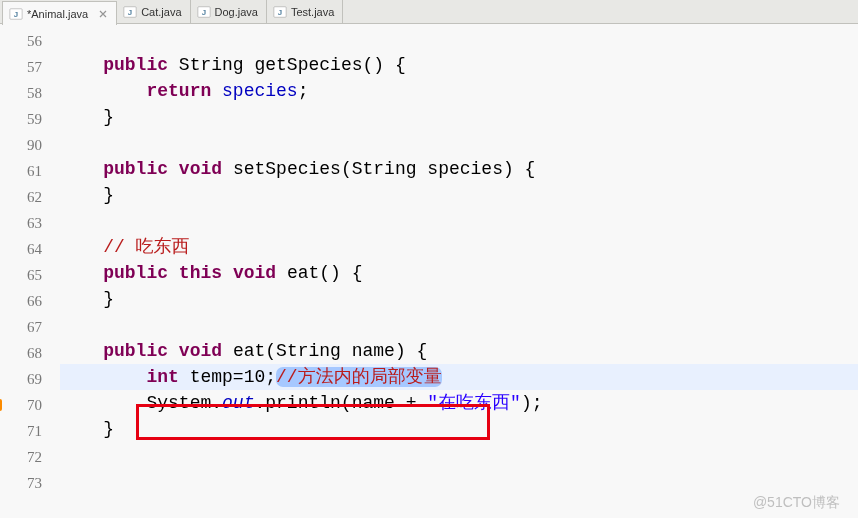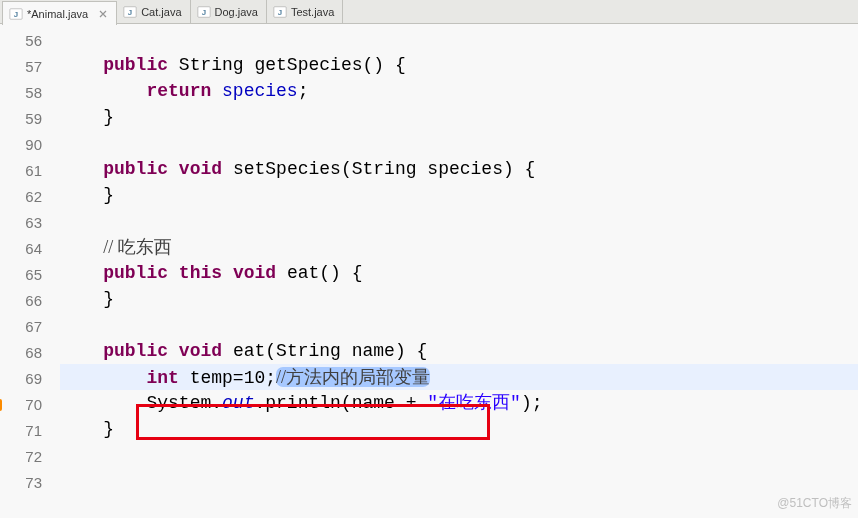--- a/index.html
+++ b/index.html
@@ -7,38 +7,38 @@
     
     .tab-bar { display: flex; height: 24px; background: #e8e8e5; border-bottom: 1px solid #c1c1bc; padding-left: 2px; }
     .tab { display: flex; align-items: center; padding: 0 8px 0 6px; height: 23px; font-size: 11px; color: #333; border-right: 1px solid #c1c1bc; cursor: pointer; gap: 4px; background: #e8e8e5; }
     .tab.active { background: #f8f8f8; border-top: 1px solid #c1c1bc; border-left: 1px solid #c1c1bc; position: relative; top: 1px; height: 24px; }
     .tab .java-icon { width: 14px; height: 14px; display: inline-flex; align-items: center; justify-content: center; }
     .tab .java-icon svg { width: 14px; height: 14px; }
     .tab .close { width: 10px; height: 10px; margin-left: 6px; opacity: 0.6; }
     
     .editor { display: flex; height: calc(100% - 24px); background: #f8f8f8; }
     .gutter { width: 50px; background: #f8f8f8; border-right: none; padding-top: 4px; }
-    .gutter-line { height: 26px; line-height: 26px; text-align: right; padding-right: 8px; font-family: Liberation Sans, sans-serif; font-size: 15px; color: #787878; position: relative; }
+    .gutter-line { height: 26px; line-height: 26px; text-align: right; padding-right: 8px; font-family: Liberation Serif, serif; font-size: 15px; color: #787878; position: relative; }
     .gutter-line.warning::before { content: ""; position: absolute; left: -10px; top: 7px; width: 12px; height: 12px; background: #fc8b00; border-radius: 2px; }
     .gutter-line.warning::after { content: "💡"; position: absolute; left: -12px; top: 3px; font-size: 10px; }
     
     .code-area { flex: 1; padding: 4px 0 0 10px; font-family: Consolas, "Courier New", monospace; font-size: 18px; line-height: 26px; color: #000; position: relative; margin-top: 24px; }
     .code-line { height: 26px; white-space: pre; }
     .code-line.highlight-line { background: #e8f0fe; }
     
     .kw { color: #7f0055; font-weight: bold; }
-    .comment { color: #404040; font-family: Liberation Serif, serif; }
+    .comment { color: #b91c1c; }
     .string { color: #2a00ff; }
     .field { color: #0000c0; }
     .staticfield { color: #0000c0; font-style: italic; }
     
     .red-box { position: absolute; border: 3px solid #e60012; pointer-events: none; }
     .sel { background: #a6c8ff; border-radius: 7px; }
     
-    .watermark { position: absolute; right: 6px; bottom: 6px; font-size: 12px; color: #bfbfbf; font-family: Arial, sans-serif; }
+    .watermark { position: absolute; right: 18px; bottom: 6px; font-size: 14px; color: #bfbfbf; font-family: Arial, sans-serif; }
   </style>
 </head>
 <body>
 
 <div class="tab-bar">
   <div class="tab active">
     <span class="java-icon">
         <svg viewBox="0 0 16 16">
           <rect x="1" y="2" width="14" height="12" rx="1" fill="#fff" stroke="#888" stroke-width="0.5"></rect>
           <text x="8" y="11" text-anchor="middle" font-size="9" fill="#5382a1" font-weight="bold">J</text>

